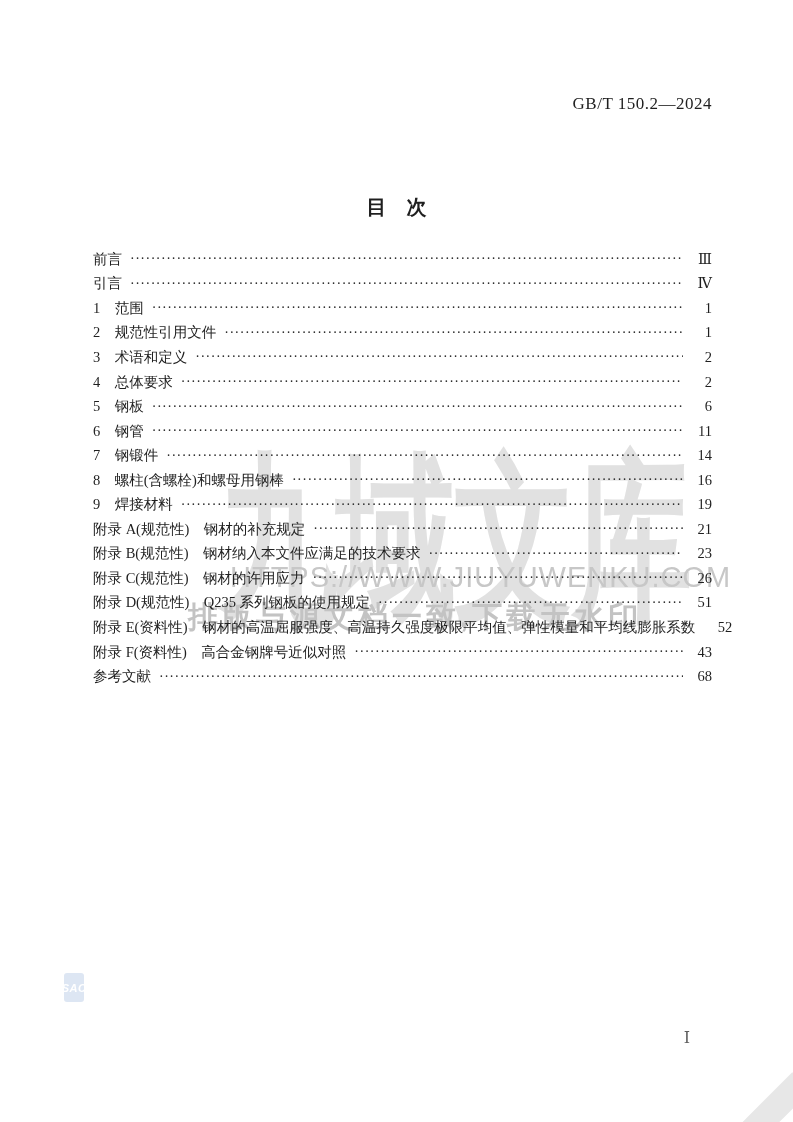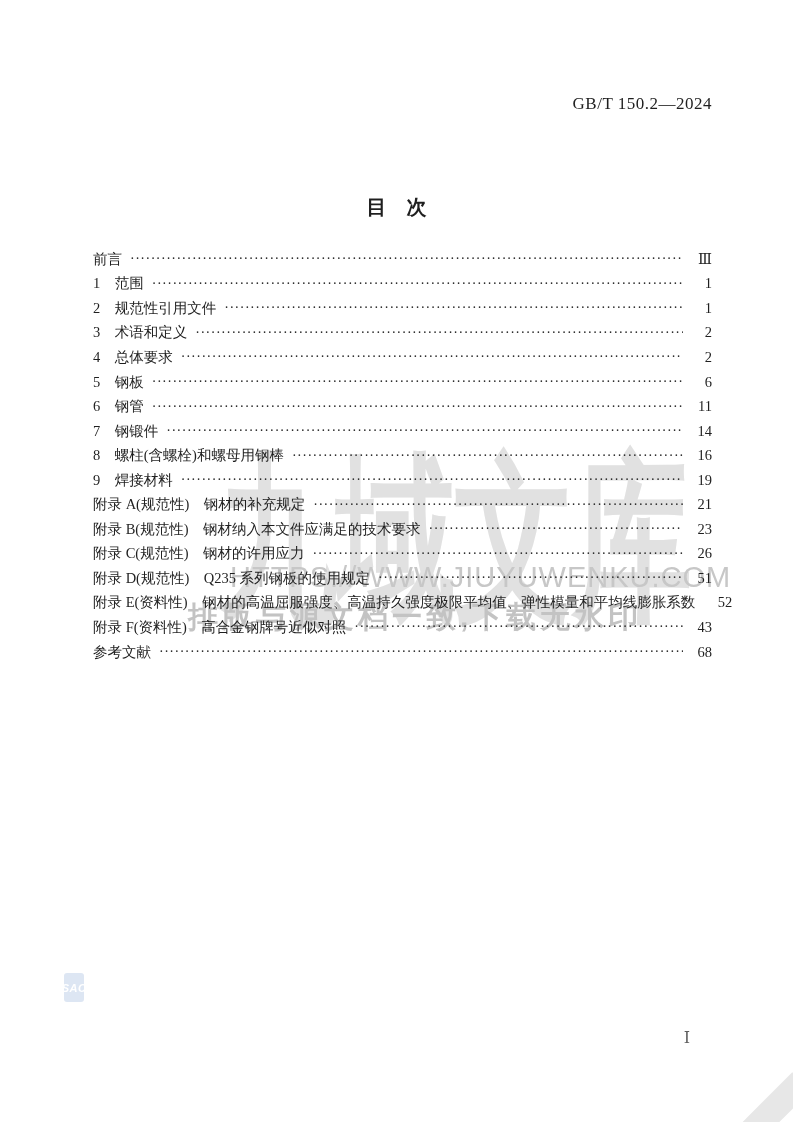--- a/index.html
+++ b/index.html
@@ -98,20 +98,25 @@
 
   <div class="toc-title">目　次</div>
 
   <div class="toc">
     <div class="toc-row">
         <span class="toc-label">前言</span>
         <span class="leader"></span>
         <span class="page-num">Ⅲ</span>
       </div>
     <div class="toc-row">
+        <span class="toc-label">引言</span>
+        <span class="leader"></span>
+        <span class="page-num">Ⅳ</span>
+      </div>
+    <div class="toc-row">
         <span class="toc-label">1　范围</span>
         <span class="leader"></span>
         <span class="page-num">1</span>
       </div>
     <div class="toc-row">
         <span class="toc-label">2　规范性引用文件</span>
         <span class="leader"></span>
         <span class="page-num">1</span>
       </div>
     <div class="toc-row">

